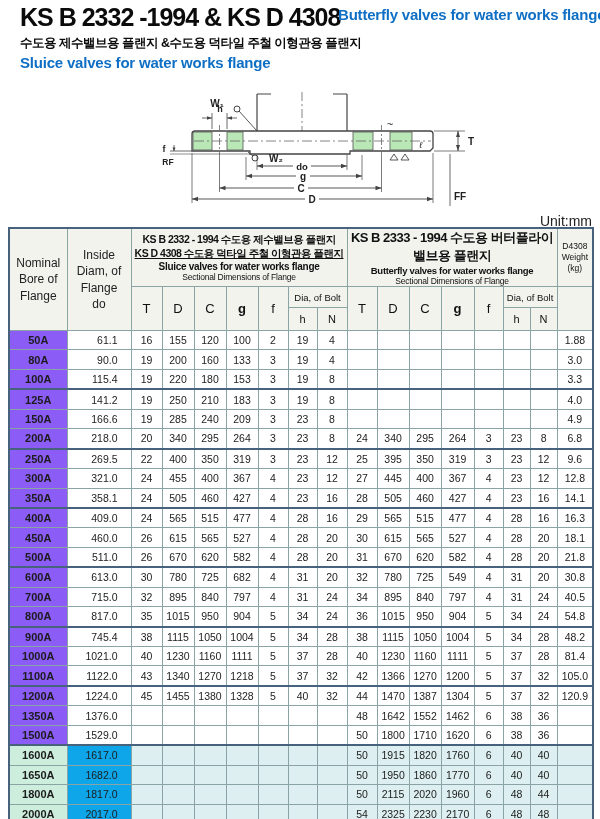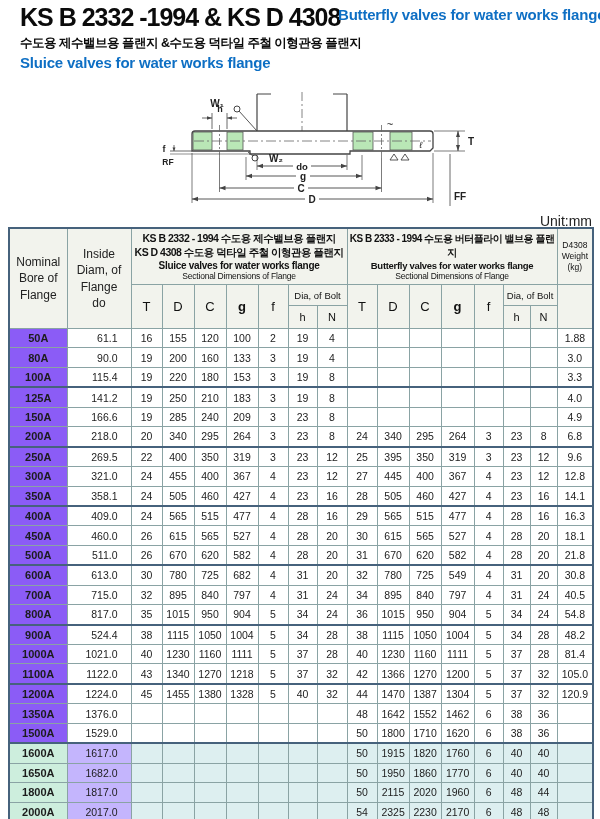--- a/index.html
+++ b/index.html
@@ -17,34 +17,34 @@
   
   .unit{position:absolute;right:8px;top:213px;font-size:14px;color:#222;}
   
   table.dim{position:absolute;left:8px;top:227px;width:584px;border-collapse:collapse;
             table-layout:fixed;border:2px solid #46627c;}
   table.dim th, table.dim td{border:1px solid #8aa3a4;padding:0;text-align:center;vertical-align:middle;
             font-family:"Liberation Sans", sans-serif;}
   table.dim thead th{background:#f2f3ed;font-weight:normal;}
   th.nominal, th.inside{font-size:12px;color:#222;white-space:pre-line;line-height:1.35;}
   .grp-l1{font-size:10.5px;font-weight:bold;letter-spacing:-0.5px;}
-  .grp-l2{font-size:10.5px;font-weight:bold;letter-spacing:-0.5px;}
+  .grp-l2{font-size:10.5px;font-weight:bold;letter-spacing:-0.5px;text-decoration:underline;}
   .grp-l3{font-size:10px;font-weight:bold;letter-spacing:-0.3px;}
   .grp-l4{font-size:8.5px;letter-spacing:-0.2px;}
   th.colhead{font-size:13px;height:43px;}
   th.bolt{font-size:9.5px;height:20px;}
   th.bolt-sub{font-size:11px;height:21px;}
   th.weighthead{font-size:8.5px;font-weight:bold;white-space:pre-line;line-height:1.3;}
   tbody td{height:18.45px;font-size:10.5px;color:#1c1c1c;}
   tbody td.bore{background:#8b5cf6;font-weight:bold;font-size:11px;}
   tbody td.id{text-align:right;padding-right:13px;}
   tr.gstart td{border-top:2px solid #46627c;}
   tr.tint td{background:#ddeff0;}
   tr.tint td.bore{background:#cdeedd;}
-  tr.tint td.id{background:#c4b5fd;}
+  tr.tint td.id{background:#0ea5e9;}
 </style>
 </head>
 <body>
 
 <div class="page">
 
   <div class="titles-left">
     <div class="big-title">KS B 2332 -1994 &amp; KS D 4308</div>
     <div class="ko-sub">수도용 제수밸브용 플랜지 &amp;수도용 덕타일 주철 이형관용 플랜지</div>
     <div class="en-sub">Sluice valves for water works flange</div>
@@ -176,21 +176,21 @@
 Diam, of
 Flange
 do</th>
         <th colspan="7" style="height:55px">
           <div class="grp-l1">KS B 2332 - 1994 수도용 제수밸브용 플랜지</div>
           <div class="grp-l2">KS D 4308 수도용 덕타일 주철 이형관용 플랜지</div>
           <div class="grp-l3">Sluice valves for water works flange</div>
           <div class="grp-l4">Sectional Dimensions of Flange</div>
         </th>
         <th colspan="7">
-          <div class="grp-l1" style="font-size:10px">KS B 2333 - 1994 수도용 버터플라이 밸브용 플랜지</div>
+          <div class="grp-l1" style="font-size:13px">KS B 2333 - 1994 수도용 버터플라이 밸브용 플랜지</div>
           <div class="grp-l3" style="font-size:9.5px">Butterfly valves for water works flange</div>
           <div class="grp-l4">Sectional Dimensions of Flange</div>
         </th>
         <th class="weighthead">D4308
 Weight
 (kg)</th>
       </tr>
       <tr>
         <th class="colhead" rowspan="2">T</th>
         <th class="colhead" rowspan="2">D</th>
@@ -494,21 +494,21 @@
           <td class="num">1015</td>
           <td class="num">950</td>
           <td class="num">904</td>
           <td class="num">5</td>
           <td class="num">34</td>
           <td class="num">24</td>
           <td class="num">54.8</td>
         </tr>
         <tr class="gstart">
           <td class="bore">900A</td>
-          <td class="id">524.4</td>
+          <td class="id">745.4</td>
           <td class="num">38</td>
           <td class="num">1115</td>
           <td class="num">1050</td>
           <td class="num">1004</td>
           <td class="num">5</td>
           <td class="num">34</td>
           <td class="num">28</td>
           <td class="num">38</td>
           <td class="num">1115</td>
           <td class="num">1050</td>

